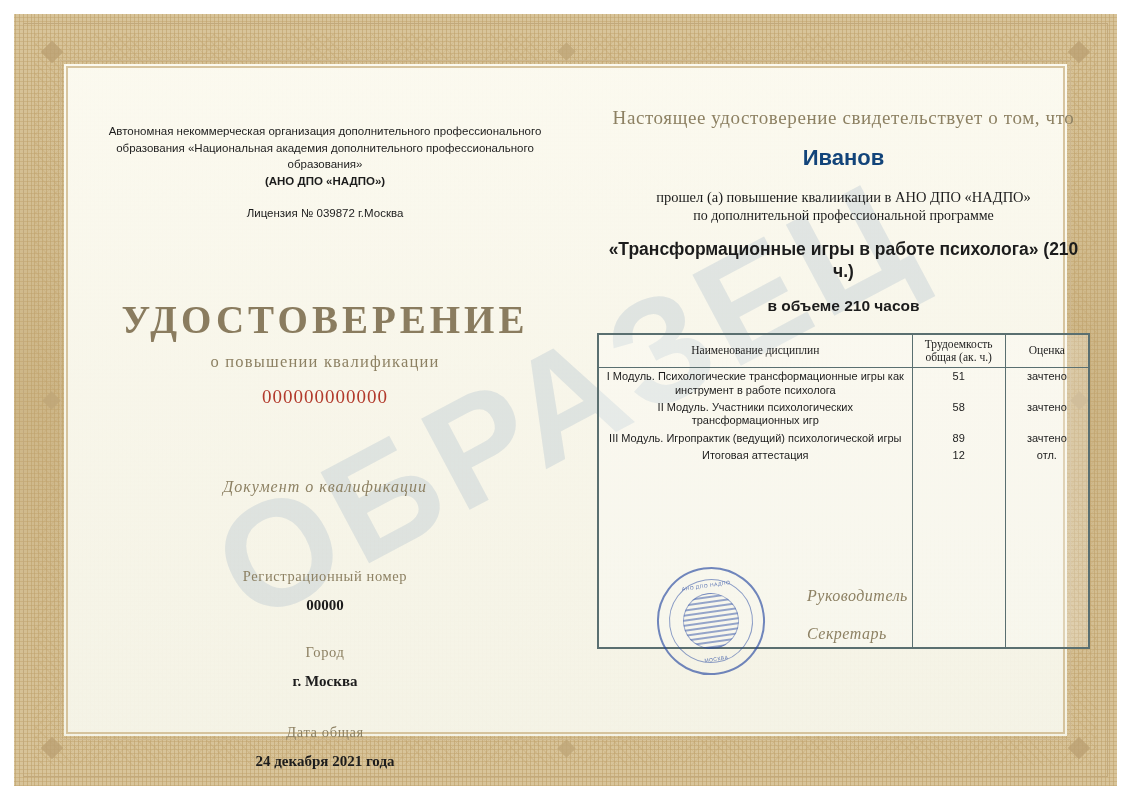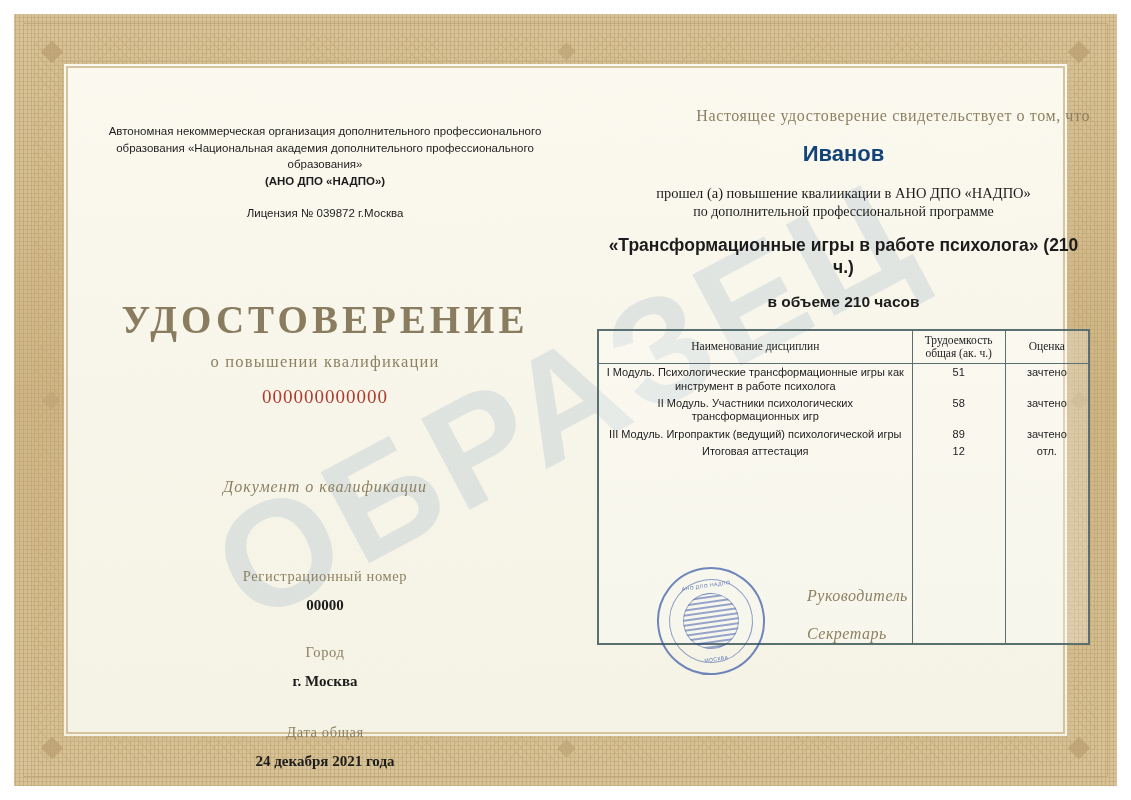--- a/index.html
+++ b/index.html
@@ -218,24 +218,23 @@
     position: absolute;
     left: 528px; top: 0;
     width: 493px;
     height: 100%;
     text-align: center;
     z-index: 8;
   }
   .cert-intro {
     margin-top: 38px;
     font-family: "Liberation Serif", serif;
-    font-size: 16px;
+    font-size: 19px;
     letter-spacing: .6px;
     color: #8d8163;
-    text-align: right;
   }
   .holder-last {
     margin-top: 16px;
     font-family: "Liberation Sans", sans-serif;
     font-size: 22px;
     font-weight: 700;
     color: #12447a;
   }
   .holder-first {
     margin-top: 4px;

